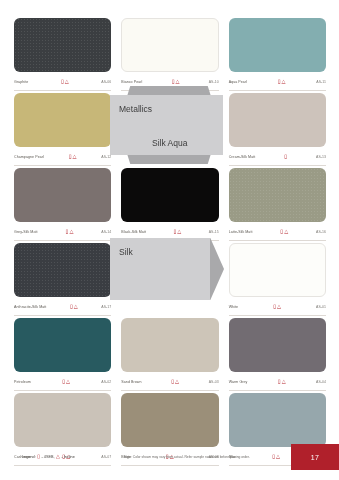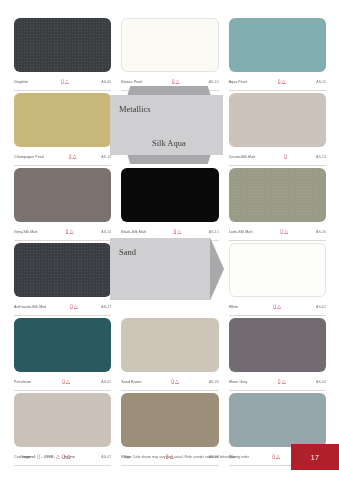--- a/index.html
+++ b/index.html
@@ -113,21 +113,21 @@
     background: #a9a9ab;
   }
   .banner-box {
     position: absolute;
     background: #cfcfd1;
   }
   .banner-label {
     position: absolute;
     font-size: 8.5px;
     color: #3c3c3c;
-    font-family: Liberation Serif, serif;
+    font-family: Liberation Sans, sans-serif;
     white-space: nowrap;
   }
 
   
   #banner-metallics {
     left: 110px;
     top: 86px;
     width: 118px;
     height: 78px;
   }
@@ -402,21 +402,21 @@
   <div class="banner" id="banner-metallics">
     <div class="banner-arrow"></div>
     <div class="banner-box"></div>
     <div class="banner-label" id="lbl-metallics">Metallics</div>
     <div class="banner-label" id="lbl-silkmatt">Silk Aqua</div>
   </div>
 
   <div class="banner" id="banner-soild">
     <div class="banner-arrow"></div>
     <div class="banner-box"></div>
-    <div class="banner-label" id="lbl-soild">Sand</div>
+    <div class="banner-label" id="lbl-soild">Silk</div>
   </div>
 
   <div class="footer">
     <div class="legend">
       <span>Legend:</span>
       <span class="ico">▯</span>
       <span>- 4SEB,</span>
       <span class="ico">△</span>
       <span>- Incline</span>
     </div>

